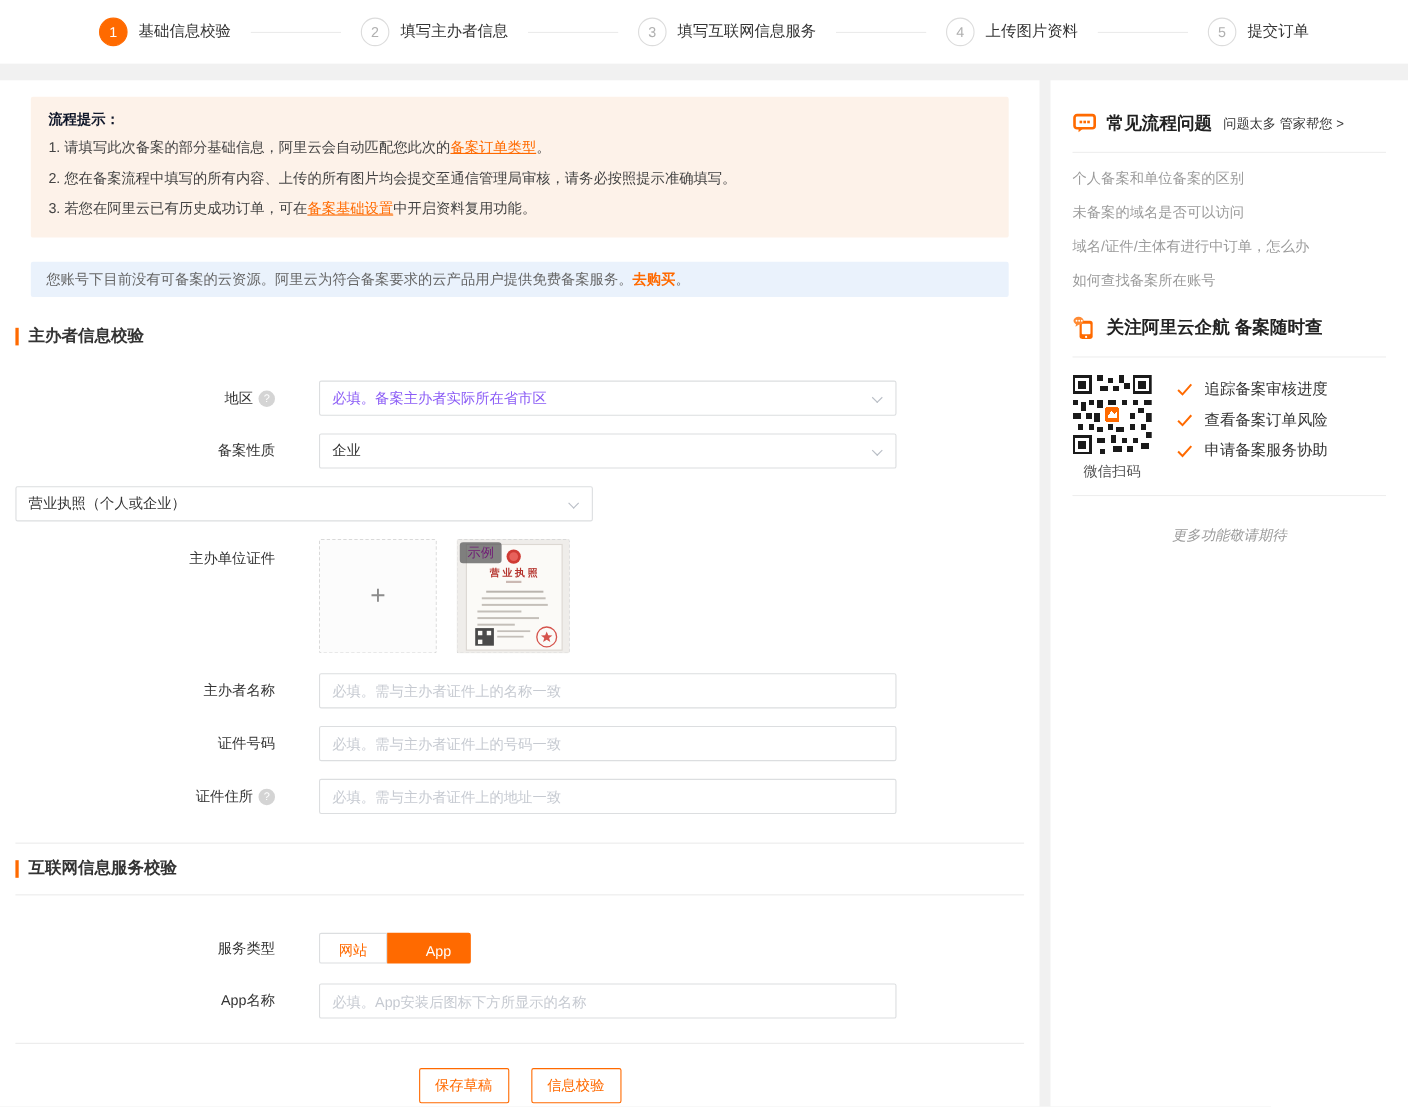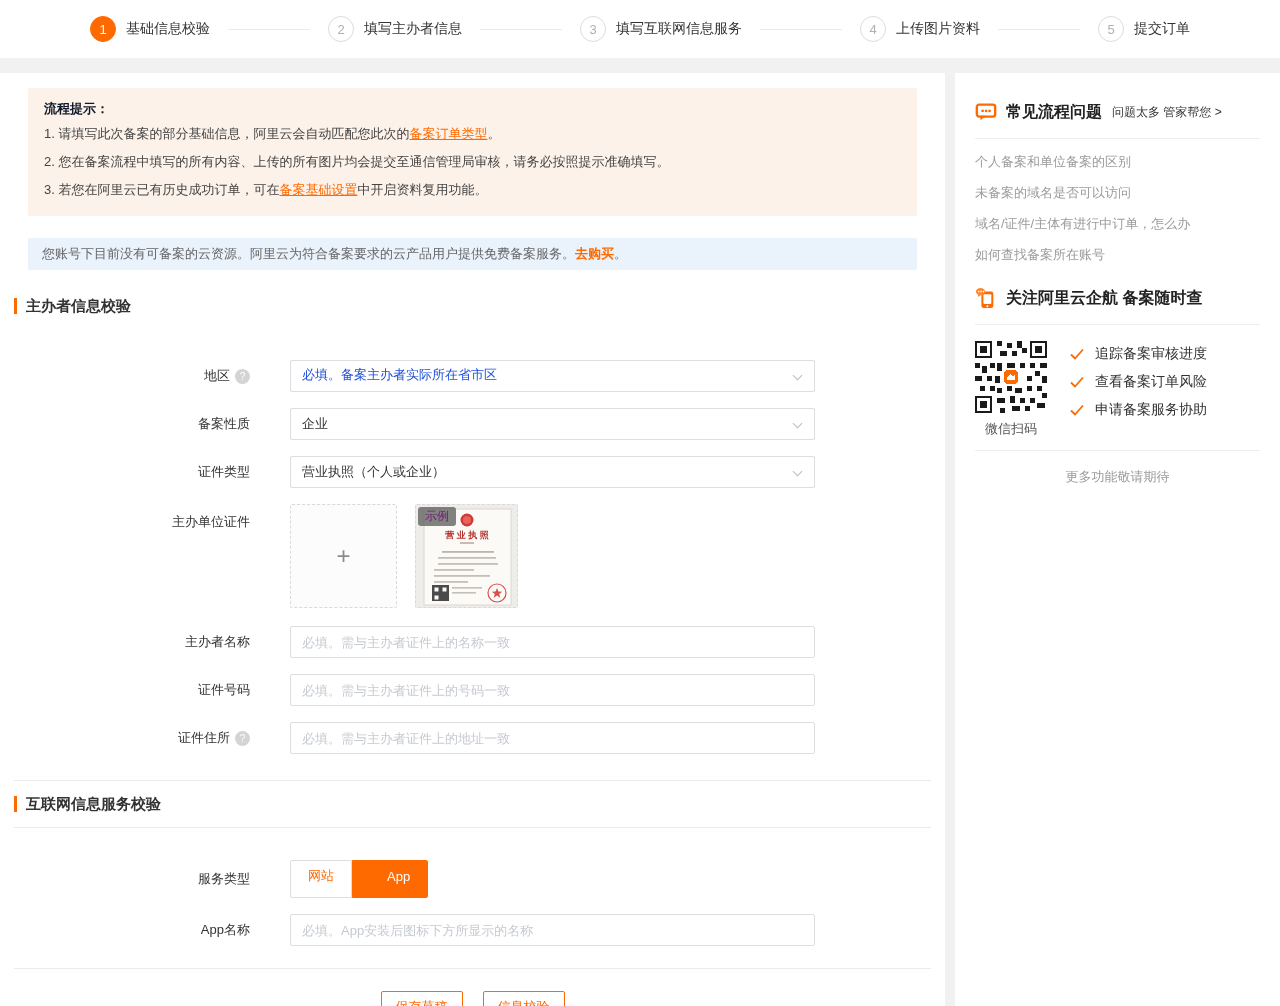--- a/index.html
+++ b/index.html
@@ -50,40 +50,40 @@
   .buy-link { color: #ff6a00; cursor: pointer; text-decoration: none; font-weight: bold; }
 
   
   .section-title {
     margin-top: 28px; font-size: 15px; font-weight: bold; color: #333;
     border-left: 3px solid #ff6a00; padding-left: 9px; line-height: 16px;
   }
   .divider { border: none; border-top: 1px solid #ebebeb; margin: 26px 0 0 0; }
 
   
-  .form { margin-top: 46px; }
+  .form { margin-top: 32px; }
   .form-row { display: flex; align-items: center; margin-bottom: 16px; }
   .form-row.top { align-items: flex-start; }
   .form-label {
     width: 236px; text-align: right; color: #333; font-size: 13px;
     flex: 0 0 auto; margin-right: 40px; line-height: 32px;
     display: flex; align-items: center; justify-content: flex-end; gap: 5px;
   }
   .help-icon {
     width: 15px; height: 15px; border-radius: 50%; background: #d4d4d4;
     color: #fff; font-size: 10px; line-height: 15px; text-align: center;
     display: inline-block; cursor: pointer;
   }
   .select-box, .text-input {
     width: 525px; height: 32px; border: 1px solid #dcdee0; border-radius: 2px;
     background: #fff; font-size: 13px; padding: 0 28px 0 11px;
     color: #333; position: relative; line-height: 30px;
   }
   .select-box { cursor: pointer; }
-  .select-box.placeholder { color: #1d4ed8; font-family: Liberation Mono, monospace; }
+  .select-box.placeholder { color: #8b5cf6; }
   .chevron {
     position: absolute; right: 13px; top: 11px;
     width: 7px; height: 7px;
     border-right: 1px solid #b9bec6; border-bottom: 1px solid #b9bec6;
     transform: rotate(45deg); pointer-events: none;
   }
   .text-input { padding-right: 11px; }
   .text-input::placeholder { color: #c6cad1; }
   input.text-input { outline: none; }
 
@@ -100,21 +100,21 @@
   }
   .example-badge {
     position: absolute; top: 2px; left: 2px; z-index: 2;
     background: rgba(90,90,90,.75); color: #701a75; font-size: 12px;
     padding: 1px 7px; border-radius: 3px;
   }
 
   
   .toggle { display: flex; }
   .toggle-opt {
-    height: 38px; line-height: 30px; padding: 0 17px; font-size: 13px;
+    height: 28px; line-height: 30px; padding: 0 17px; font-size: 13px;
     border: 1px solid #dcdee0; color: #ff6a00; background: #fff; cursor: pointer;
     border-radius: 2px 0 0 2px;
   }
   .toggle-opt.active {
     background: #ff6a00; border-color: #ff6a00; color: #fff;
     border-radius: 0 2px 2px 0; line-height: 32px; padding-left: 34px;
   }
 
   
   .actions {
@@ -136,21 +136,21 @@
   .faq-links { margin-top: 3px; }
   .faq-link { color: #9b9b9b; font-size: 13px; margin-top: 15px; cursor: pointer; line-height: 16px; }
   .follow-header { margin-top: 24px; }
   .qr-row { display: flex; margin-top: 16px; }
   .qr-col { width: 72px; }
   .qr-box { width: 72px; height: 72px; background: #fff; position: relative; }
   .qr-caption { text-align: center; color: #555; font-size: 13px; margin-top: 7px; }
   .benefits { margin-left: 22px; padding-top: 4px; }
   .benefit { display: flex; align-items: center; margin-bottom: 10px; }
   .benefit-text { font-size: 14px; color: #333; margin-left: 10px; white-space: nowrap; }
-  .side-footer { text-align: center; color: #9b9b9b; font-size: 13px; margin-top: 17px; }
+  .side-footer { text-align: center; color: #9b9b9b; font-size: 13px; margin-top: 27px; font-style: italic; }
 </style>
 </head>
 <body>
 
 <header class="stepper">
   <div class="step active">
     <span class="step-circle">1</span>
     <span class="step-label">基础信息校验</span>
   </div>
   <div class="step-line"></div>
@@ -213,23 +213,20 @@
         <div class="form-label">
           <span>备案性质</span>
         </div>
         <div class="select-box">
           <span>企业</span>
           <i class="chevron"></i>
         </div>
       </div>
 
       <div class="form-row">
-        <div class="form-label">
-          <span>证件类型</span>
-        </div>
         <div class="select-box">
           <span>营业执照（个人或企业）</span>
           <i class="chevron"></i>
         </div>
       </div>
 
       <div class="form-row top" style="margin-bottom: 18px;">
         <div class="form-label" style="line-height: 20px; padding-top: 8px;">
           <span>主办单位证件</span>
         </div>

